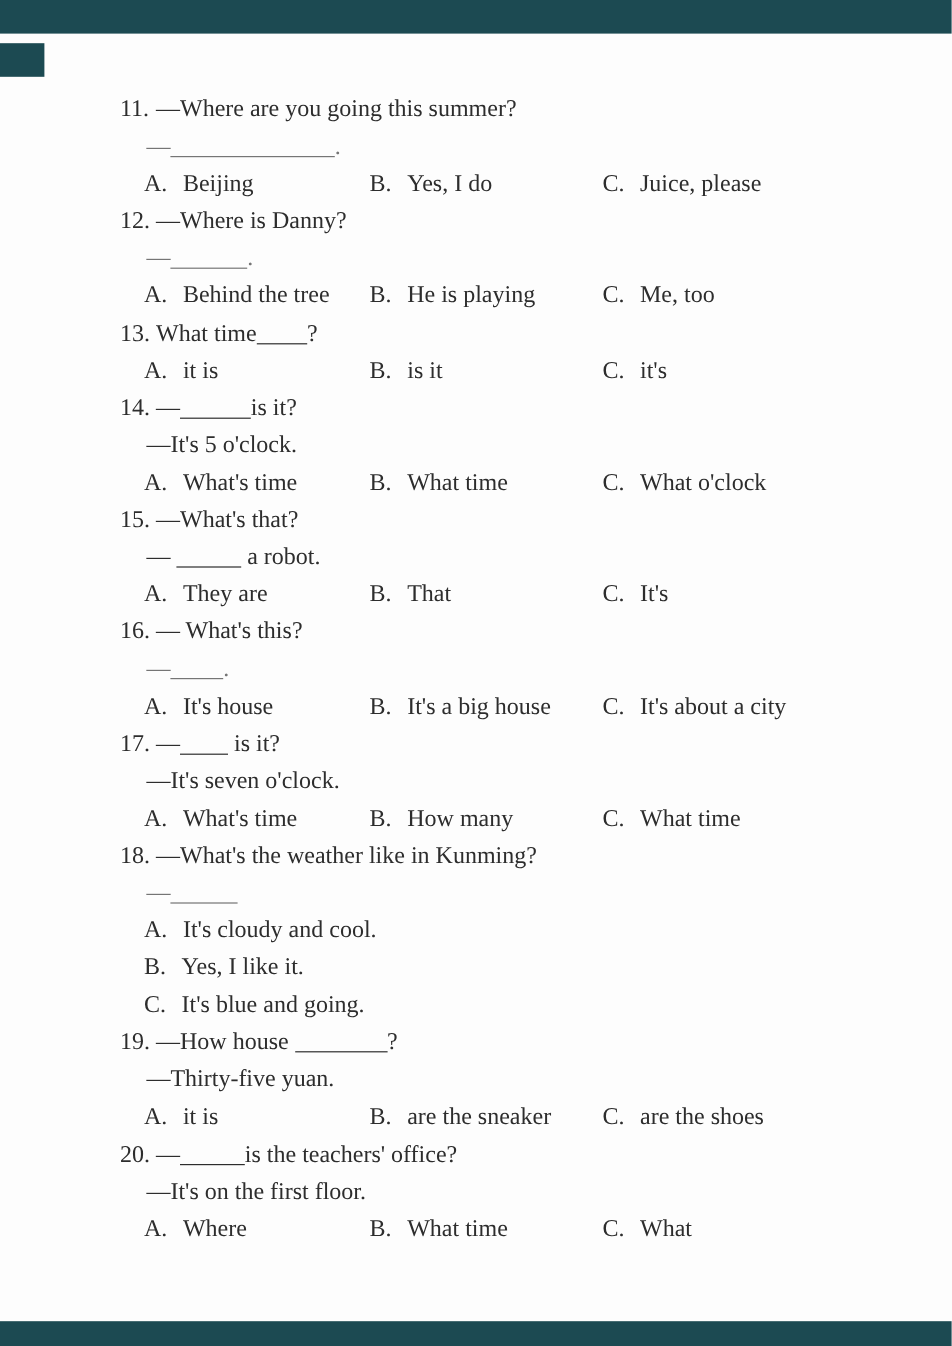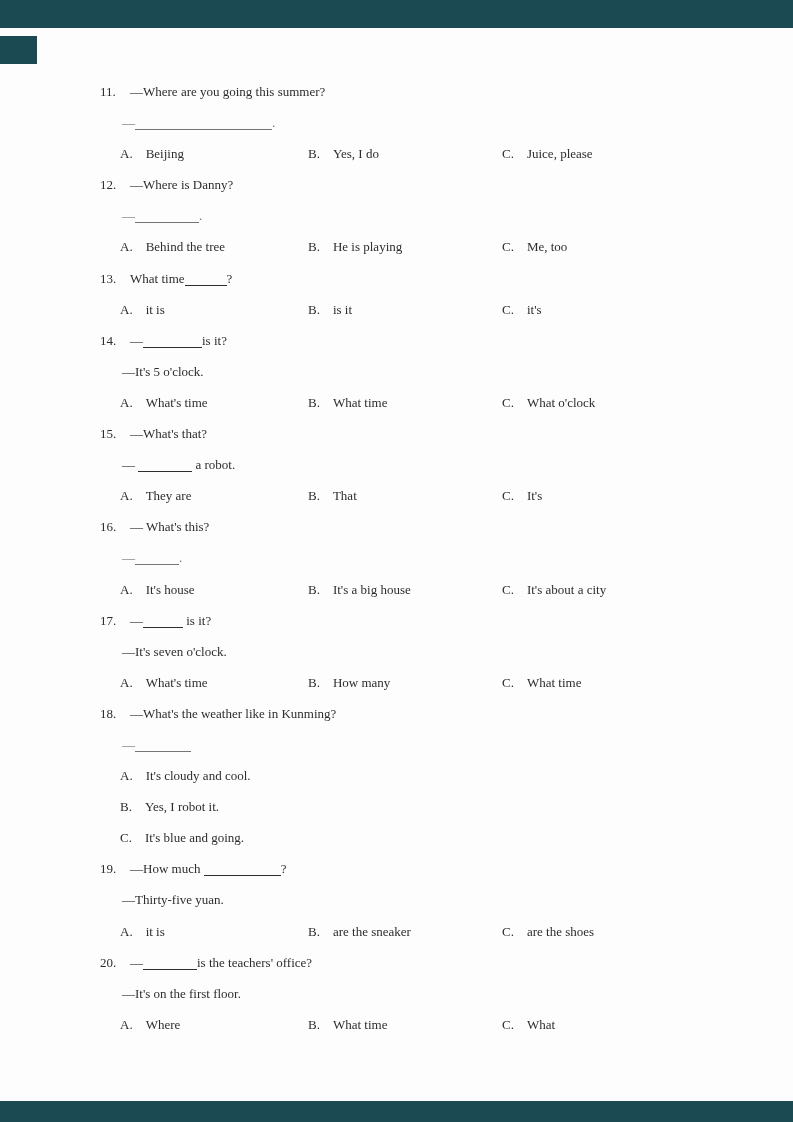--- a/index.html
+++ b/index.html
@@ -8,21 +8,21 @@
     background:#fdfdfd;
     font-family:"Liberation Serif","DejaVu Serif",serif;
     color:#2d2d2d;
   }
   .chrome-top    { position:absolute; top:0;    left:0; width:793px; height:28px; }
   .chrome-tab    { position:absolute; top:36px; left:0; width:37px;  height:28px; }
   .chrome-bottom { position:absolute; bottom:0; left:0; width:793px; height:21px; }
   #quiz { position:absolute; top:76px; left:0; width:793px; }
   .row {
     position:relative; height:31.1px; line-height:31.1px;
-    font-size:13px; white-space:nowrap;
+    font-size:20px; white-space:nowrap;
   }
   .num        { position:absolute; left:100px; }
   .stem-body  { position:absolute; left:130px; }
   .reply-body { position:absolute; left:122px; }
   .opt        { position:absolute; }
   .opt.c0     { left:120px; }
   .opt.c1     { left:308px; }
   .opt.c2     { left:502px;text-align:right; }
   .opt-letter { display:inline-block; margin-right:13px; }
   .blank {
@@ -124,28 +124,28 @@
       <span class="num">18.</span>
       <span class="stem-body"><span class="seg">—What's the weather like in Kunming?</span></span>
     </div>
     <div class="row muted">
       <span class="reply-body"><span class="seg">—</span><span class="blank" style="width: 56px;"></span></span>
     </div>
     <div class="row">
       <span class="opt c0"><span class="opt-letter">A.</span><span class="opt-text">It's cloudy and cool.</span></span>
     </div>
     <div class="row">
-      <span class="opt c0"><span class="opt-letter">B.</span><span class="opt-text">Yes, I robot it.</span></span>
+      <span class="opt c0"><span class="opt-letter">B.</span><span class="opt-text">Yes, I like it.</span></span>
     </div>
     <div class="row">
       <span class="opt c0"><span class="opt-letter">C.</span><span class="opt-text">It's blue and going.</span></span>
     </div>
     <div class="row">
       <span class="num">19.</span>
-      <span class="stem-body"><span class="seg">—How much </span><span class="blank" style="width: 77px;"></span><span class="seg">?</span></span>
+      <span class="stem-body"><span class="seg">—How house </span><span class="blank" style="width: 77px;"></span><span class="seg">?</span></span>
     </div>
     <div class="row">
       <span class="reply-body"><span class="seg">—Thirty-five yuan.</span></span>
     </div>
     <div class="row">
       <span class="opt c0"><span class="opt-letter">A.</span><span class="opt-text">it is</span></span>
       <span class="opt c2"><span class="opt-letter">C.</span><span class="opt-text">are the shoes</span></span>
       <span class="opt c1"><span class="opt-letter">B.</span><span class="opt-text">are the sneaker</span></span>
     </div>
     <div class="row">

